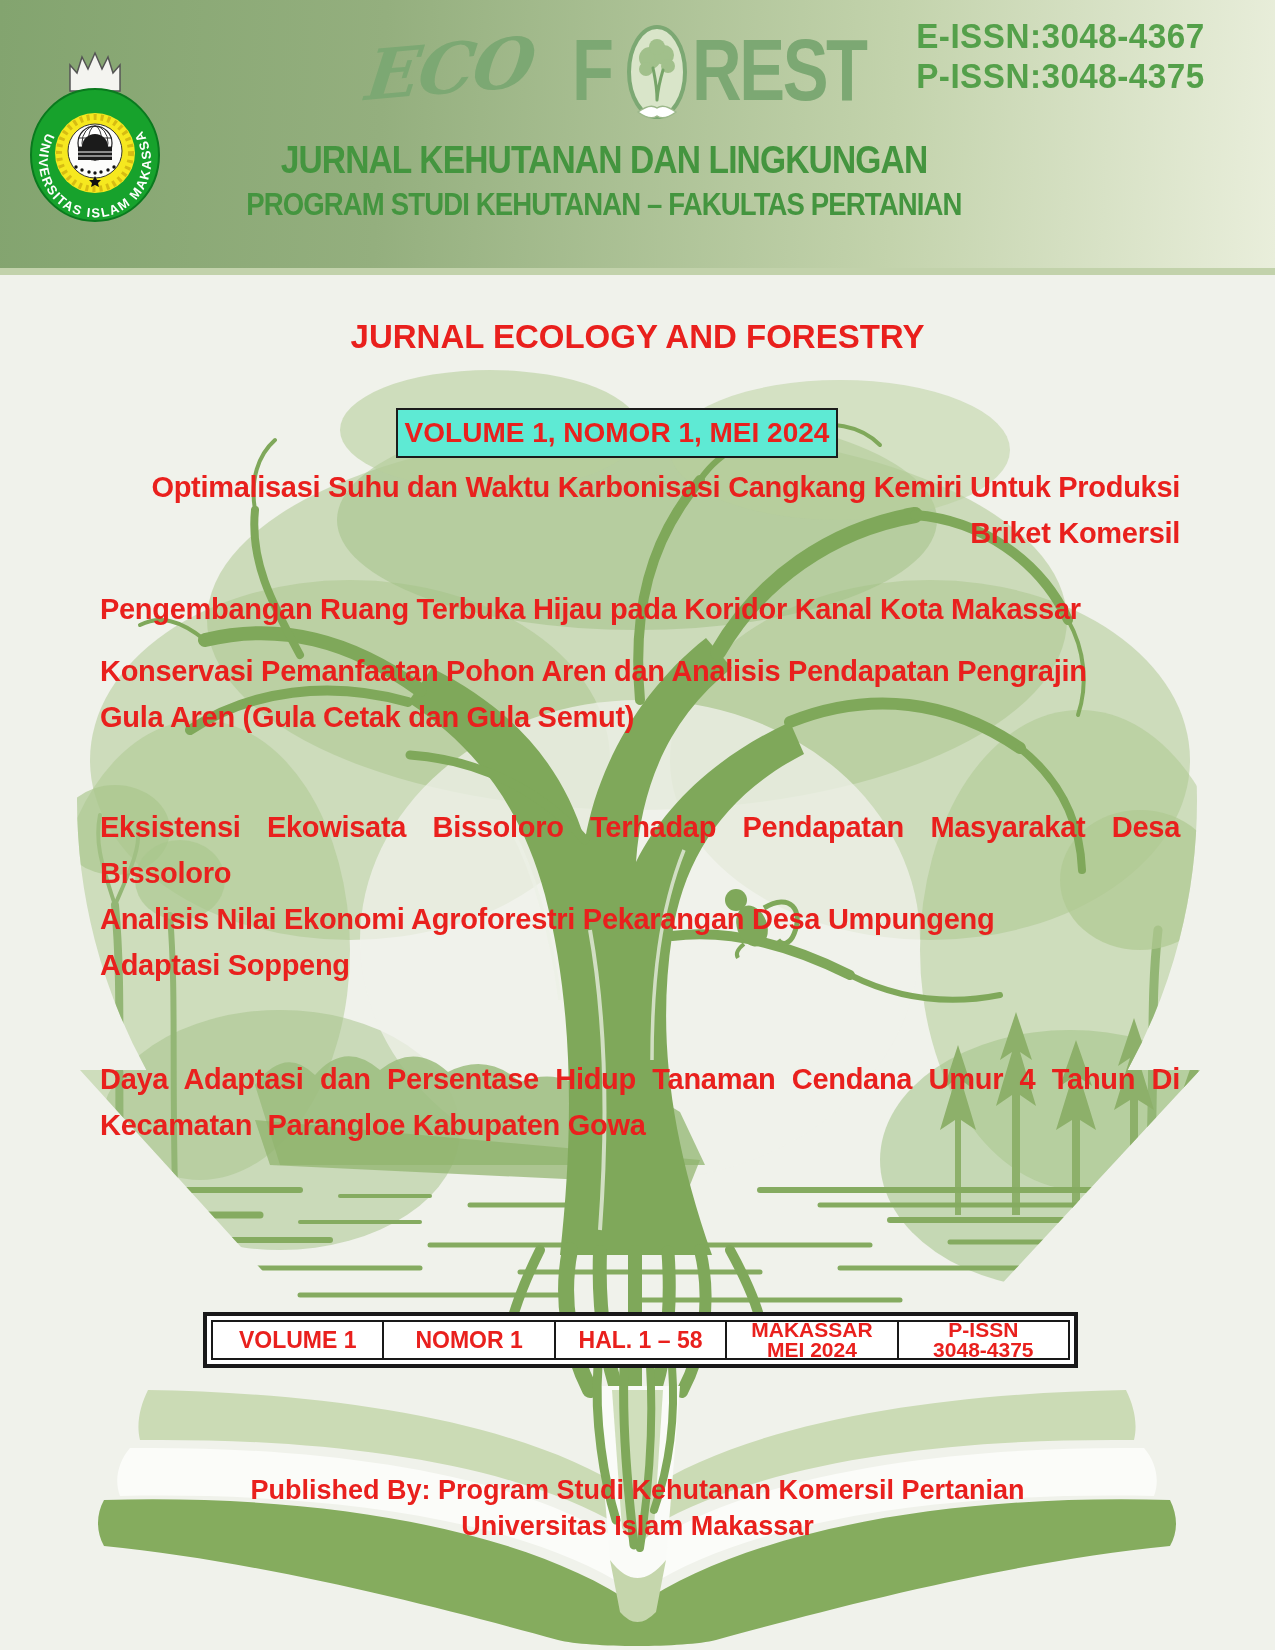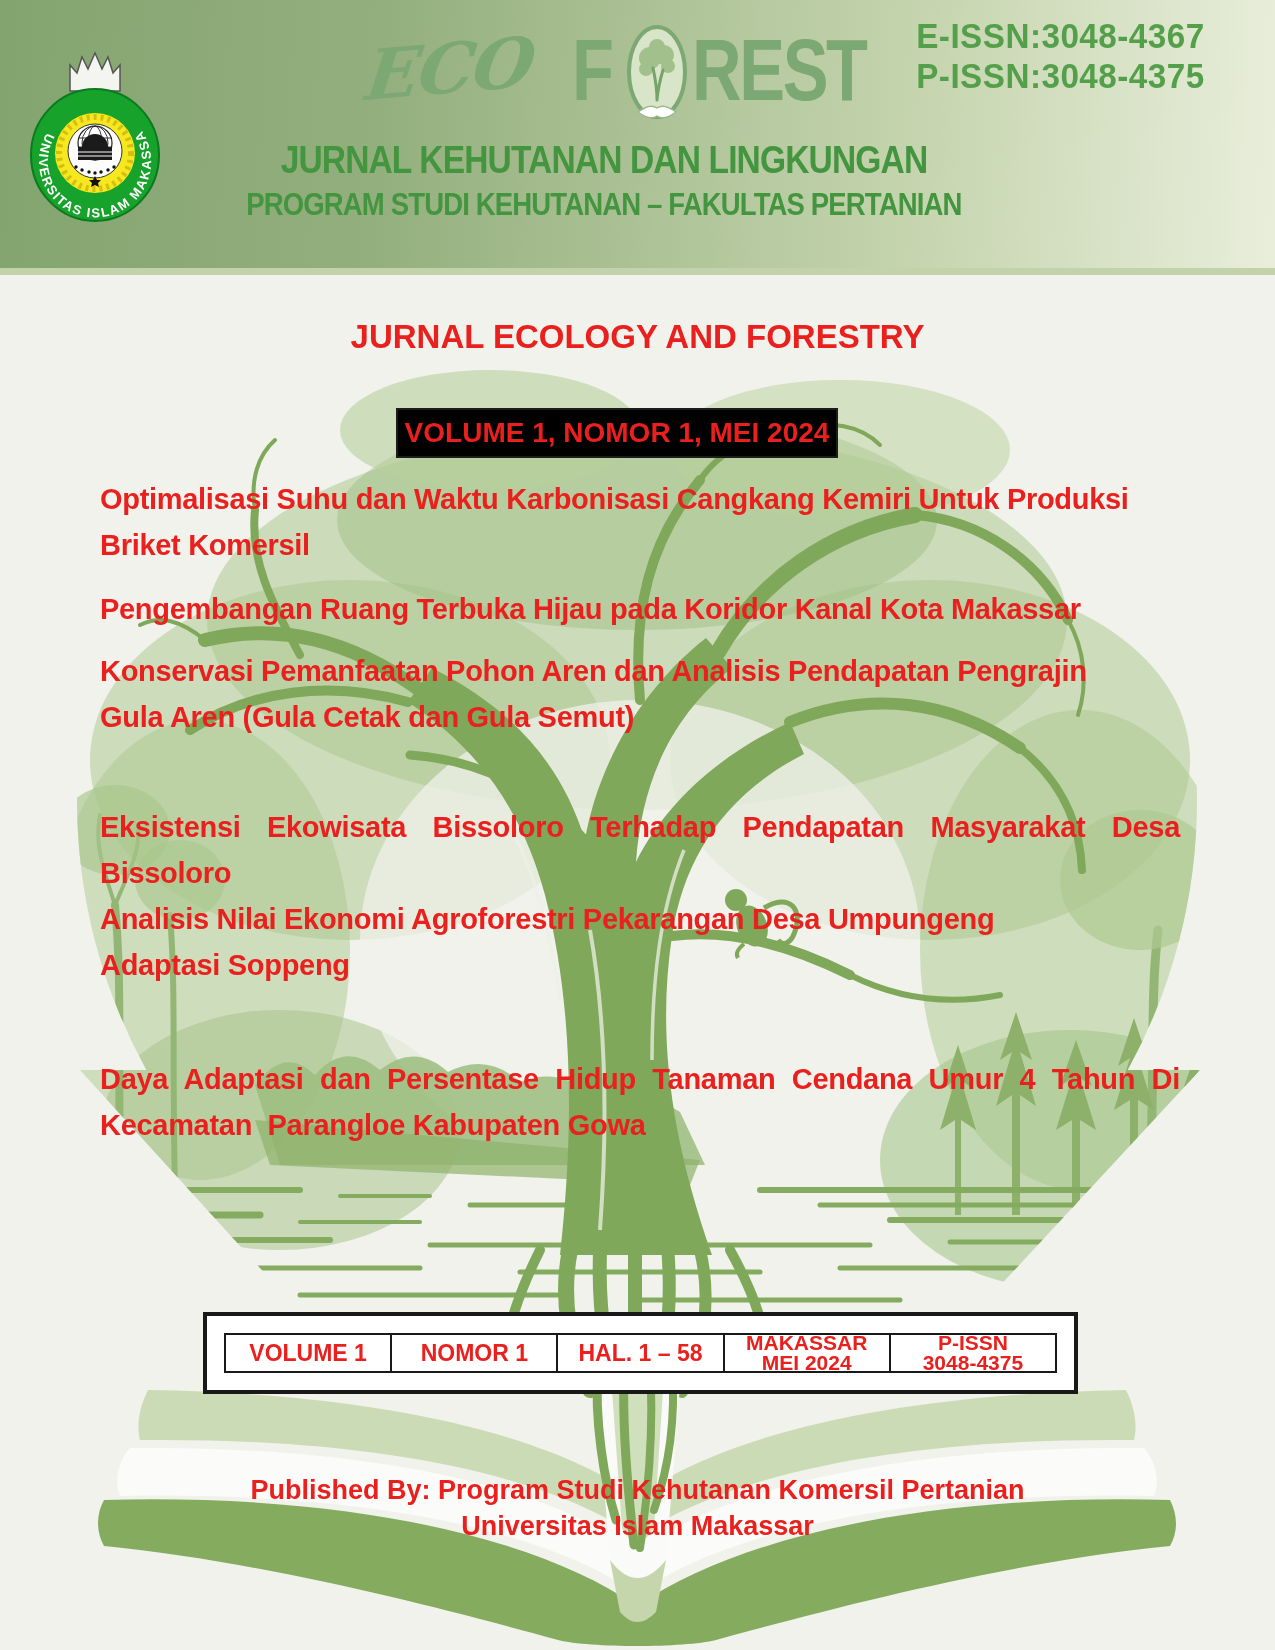--- a/index.html
+++ b/index.html
@@ -29,35 +29,35 @@
   .eco-block{position:absolute;top:4px;font-size:88px;font-weight:bold;color:#7CA873;
              line-height:1;transform:scaleX(0.78);transform-origin:left top;letter-spacing:-3px;}
   .eco-f{left:204px;}
   .eco-rest{left:324px;}
   .eco-oval{position:absolute;left:258px;top:0px;}
 
   
   .journal-title{position:absolute;left:0;right:0;top:318px;text-align:center;z-index:3;
                  color:#E9201D;font-weight:bold;font-size:33px;letter-spacing:0;}
   .volume-box{position:absolute;left:396px;top:408px;width:442px;height:50px;z-index:3;
-              background:#000000;border:2.5px solid #1C1C1C;box-sizing:border-box;
+              background:#5eead4;border:2.5px solid #1C1C1C;box-sizing:border-box;
               display:flex;align-items:center;justify-content:center;}
   .volume-box span{color:#E9201D;font-weight:bold;font-size:28px;}
 
   
   .article{position:absolute;left:100px;width:1080px;z-index:3;color:#E9201D;
            font-weight:bold;font-size:29px;line-height:46px;letter-spacing:-0.3px;}
   .art-line{white-space:pre;}
   .art-line.j{white-space:normal;text-align:justify;text-align-last:justify;}
-  .a1{top:476px;} .a2{top:586px;} .a3{top:648px;}
+  .a1{top:464px;text-align:right;} .a2{top:586px;} .a3{top:648px;}
   .a4{top:804px;} .a5{top:896px;} .a6{top:1012px;margin-top:44px;}
 
   
   .footer-table{position:absolute;left:203px;top:1312px;width:875px;z-index:3;
-                background:#FFFFFF;border:4px solid #191919;padding:17px;box-sizing:border-box;}
+                background:#FFFFFF;border:4px solid #191919;padding:4px;box-sizing:border-box;}
   .footer-grid{display:flex;border:2px solid #191919;}
   .ft-cell{flex:1;height:36px;border-right:2px solid #191919;display:flex;flex-direction:column;
            justify-content:center;align-items:center;color:#E9201D;font-weight:bold;}
   .ft-cell:last-child{border-right:none;}
   .ft-line{font-size:21px;line-height:20px;}
   .ft-cell.single .ft-line{font-size:23px;line-height:23px;}
 
   
   .pub{position:absolute;left:0;right:0;text-align:center;z-index:4;color:#E9201D;
        font-weight:bold;font-size:27px;}

